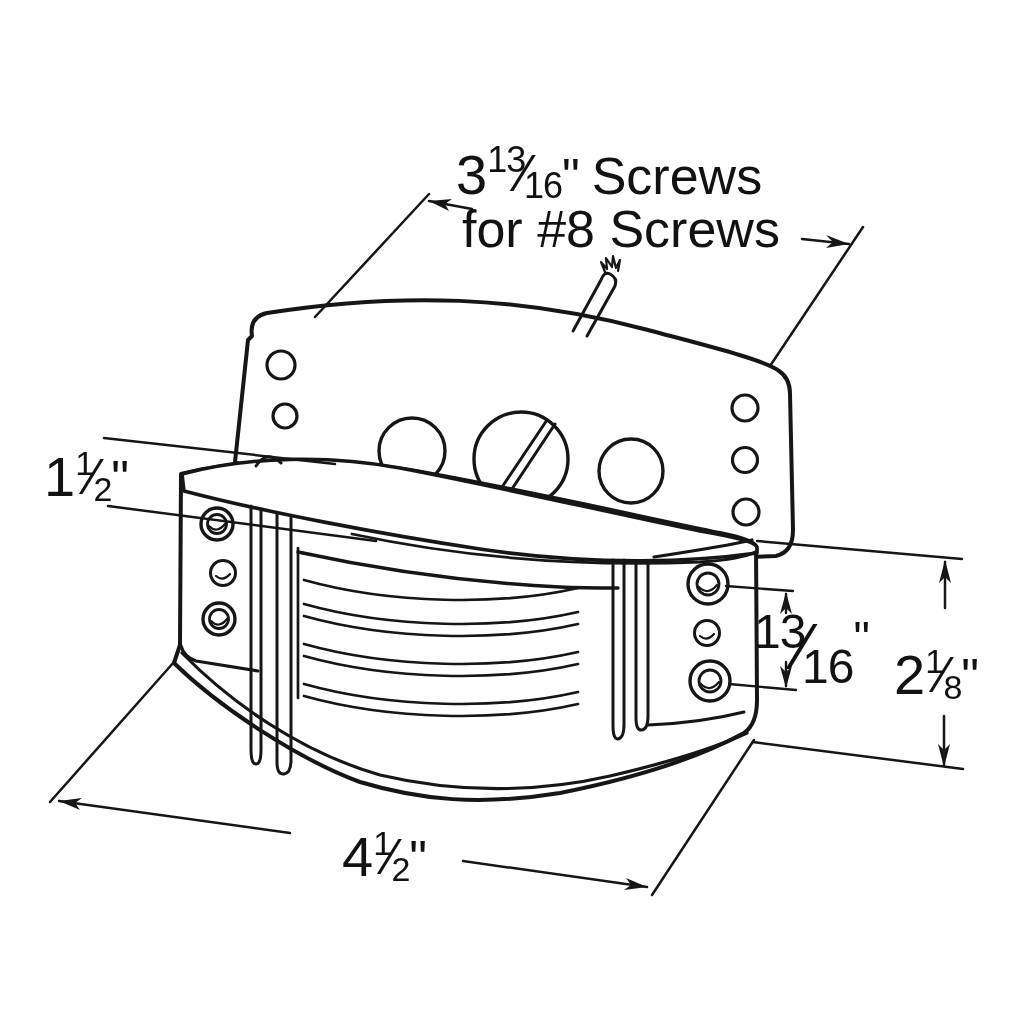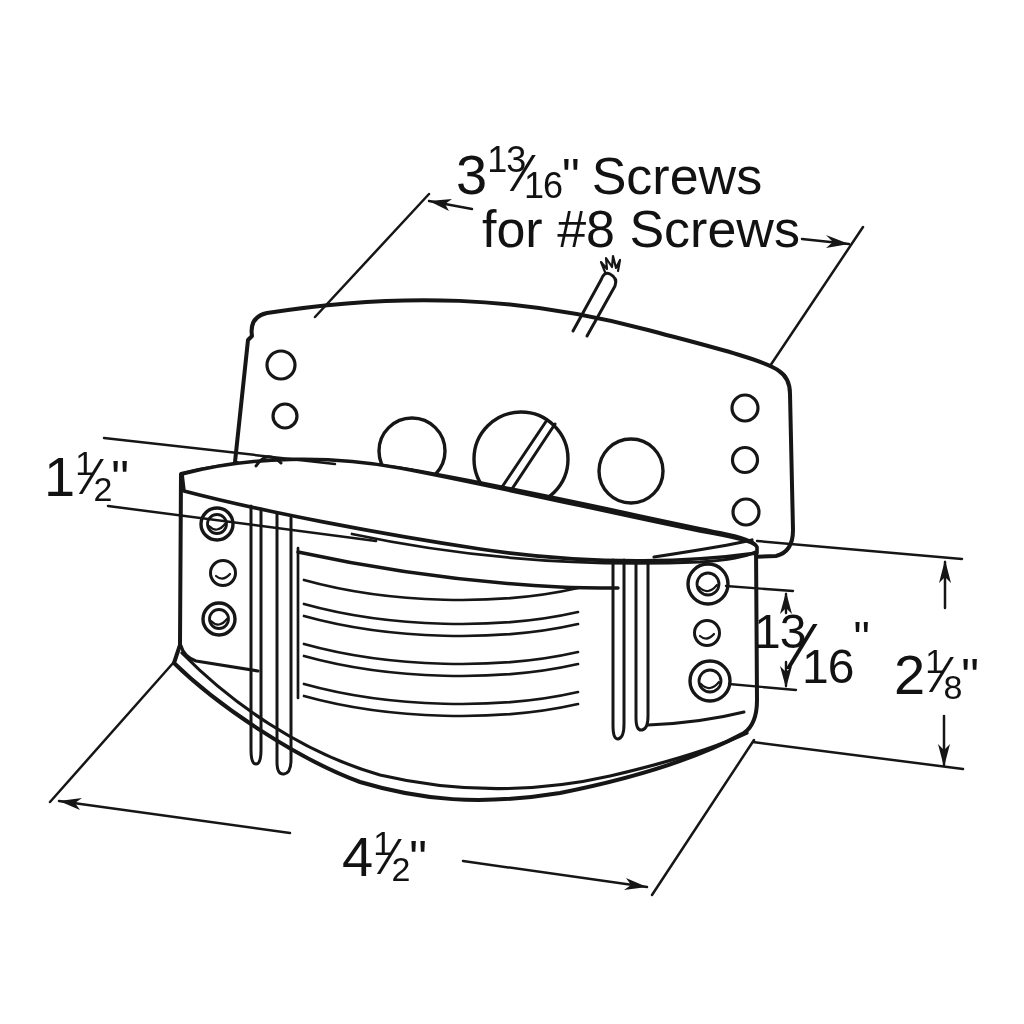--- a/index.html
+++ b/index.html
@@ -183,21 +183,21 @@
       <path d="M 59,801 L 290,833"></path>
       <polygon points="59,801 82,798 75,803 80,810" fill="#161616" stroke="none"></polygon>
       <path d="M 463,861 L 647,887"></path>
       <polygon points="647,887 624,890 631,885 626,878" fill="#161616" stroke="none"></polygon>
     </g>
   </svg>
 
   <div class="dim" style="left:456px;top:142px;">
     <span class="w">3</span><span class="fr fr-m"><span class="n">13</span><span class="sl">⁄</span><span class="d">16</span></span><span class="u">"</span><span style="margin-left:14px;">Screws</span>
   </div>
-  <div class="dim" style="left:482px;top:203px;">
+  <div class="dim" style="left:462px;top:203px;">
     <span>for #8 Screws</span>
   </div>
 
   <div class="dim" style="left:44px;top:446px;">
     <span class="w">1</span><span class="fr"><span class="n">1</span><span class="sl">⁄</span><span class="d">2</span></span><span class="u">"</span>
   </div>
 
   <div class="dim dim-frac13" style="left:754px;top:608px;">
     <span class="n">13</span><span class="sl">⁄</span><span class="d">16</span><span class="u">"</span>
   </div>

